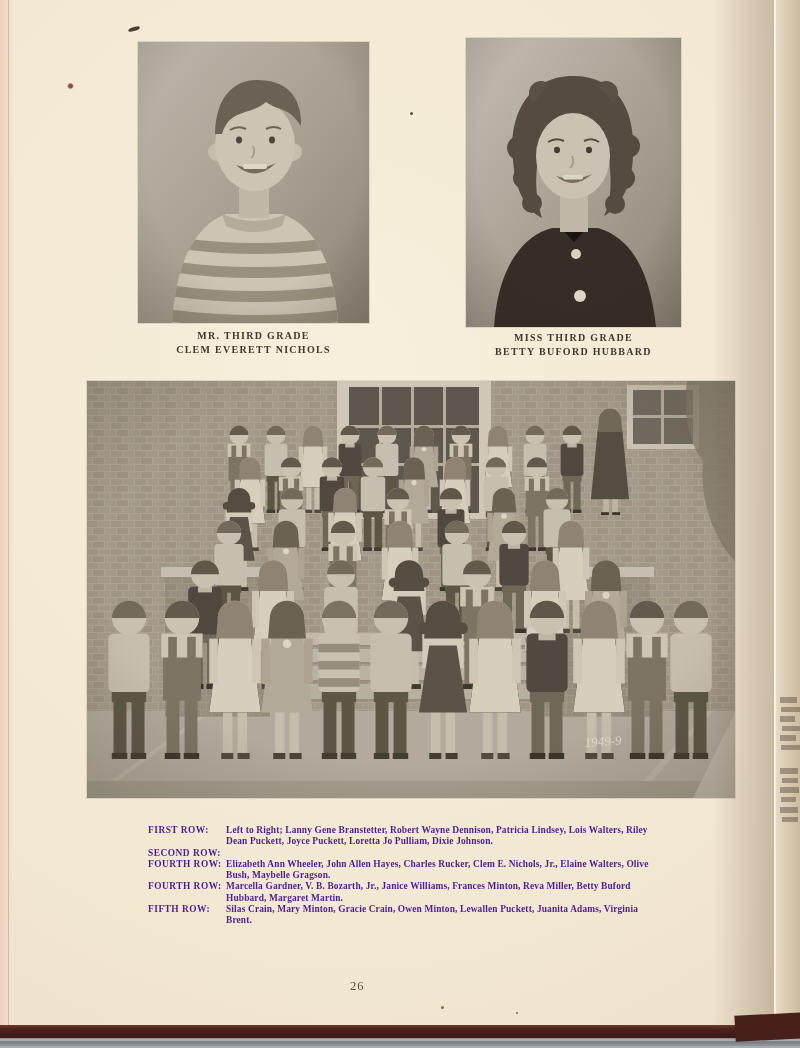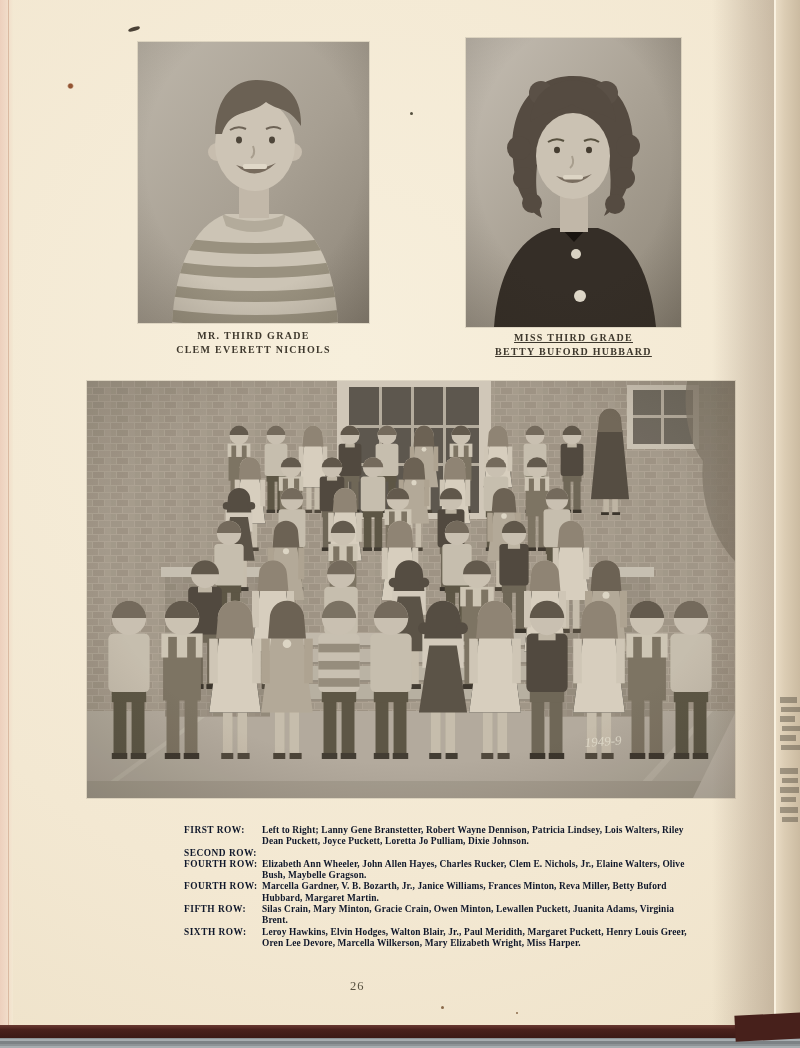--- a/index.html
+++ b/index.html
@@ -42,21 +42,21 @@
   
   .caption{position:absolute;z-index:2;text-align:center;color:#3e382d;
            font-size:10px;line-height:13.5px;letter-spacing:1.3px;font-weight:bold;}
 
   
   .title{position:absolute;left:160px;top:799px;width:520px;z-index:2;text-align:center;
          font-family:"DejaVu Serif",serif;font-style:italic;font-weight:bold;
          font-size:30px;color:#46403a;letter-spacing:1px;}
 
   
-  .roster{position:absolute;left:148px;top:825px;width:520px;z-index:2;color:#0f172a;margin-left:36px;}
+  .roster{position:absolute;left:148px;top:825px;width:520px;z-index:2;color:#4c1d95;}
   .roster-row{display:flex;align-items:flex-start;}
   .roster-label{flex:0 0 78px;font-size:9.4px;line-height:11.3px;font-weight:bold;letter-spacing:.5px;white-space:nowrap;}
   .roster-names{flex:0 0 437px;font-size:9.4px;line-height:11.3px;font-weight:bold;letter-spacing:.15px;}
 
   .page-num{position:absolute;left:350px;top:979px;width:100px;z-index:2;text-align:left;
             font-size:12.5px;color:#56503f;letter-spacing:1px;}
 </style>
 </head>
 <body>
 
@@ -141,21 +141,21 @@
       <ellipse cx="91" cy="112" rx="3" ry="3.2" fill="#453d31"></ellipse>
       <ellipse cx="123" cy="112" rx="3" ry="3.2" fill="#453d31"></ellipse>
       <path d="M106,118 q3,8 -2,12" stroke="#a89e8e" stroke-width="2" fill="none"></path>
       <path d="M90,138 Q107,153 126,136 Q108,144 90,138 Z" fill="#7a6e60"></path>
       <rect x="97" y="137" width="20" height="4.5" rx="2" fill="#ddd5c5"></rect>
       <circle cx="110" cy="216" r="5" fill="#d9d2c3"></circle>
       <circle cx="114" cy="258" r="6" fill="#e0d9ca"></circle>
       <rect width="215" height="289" fill="url(#vig2)"></rect>
     </svg>
   </div>
-  <div class="caption" style="left:466px;top:331px;width:215px;text-decoration:underline;">
+  <div class="caption" style="left:466px;top:331px;width:215px;">
     <div>MISS THIRD GRADE</div>
     <div>BETTY BUFORD HUBBARD</div>
   </div>
 
   <div class="photo" style="left:87px;top:381px;width:648px;height:417px;">
     <svg viewBox="0 0 648 417">
       <defs>
         <pattern id="brick" width="24" height="14" patternUnits="userSpaceOnUse">
           <rect width="24" height="14" fill="#b2a899"></rect>
           <rect x="0" y="0" width="11" height="6" fill="#a3998a"></rect>
@@ -394,24 +394,20 @@
       <div class="roster-names">Elizabeth Ann Wheeler, John Allen Hayes, Charles Rucker, Clem E. Nichols, Jr., Elaine Walters, Olive Bush, Maybelle Gragson.</div>
     </div>
     <div class="roster-row">
       <div class="roster-label">FOURTH ROW:</div>
       <div class="roster-names">Marcella Gardner, V. B. Bozarth, Jr., Janice Williams, Frances Minton, Reva Miller, Betty Buford Hubbard, Margaret Martin.</div>
     </div>
     <div class="roster-row">
       <div class="roster-label">FIFTH ROW:</div>
       <div class="roster-names">Silas Crain, Mary Minton, Gracie Crain, Owen Minton, Lewallen Puckett, Juanita Adams, Virginia Brent.</div>
     </div>
-    <div class="roster-row">
-      <div class="roster-label">SIXTH ROW:</div>
-      <div class="roster-names">Leroy Hawkins, Elvin Hodges, Walton Blair, Jr., Paul Meridith, Margaret Puckett, Henry Louis Greer, Oren Lee Devore, Marcella Wilkerson, Mary Elizabeth Wright, Miss Harper.</div>
-    </div>
   </div>
 
   <div class="page-num">26</div>
 
   <div class="left-edge"></div>
   <div class="curl"></div>
   <div class="next-page"></div>
 
   <div class="ghost" style="left:780px;top:697px;width:17px;height:6px;"></div>
   <div class="ghost" style="left:781px;top:707px;width:19px;height:5px;"></div>

